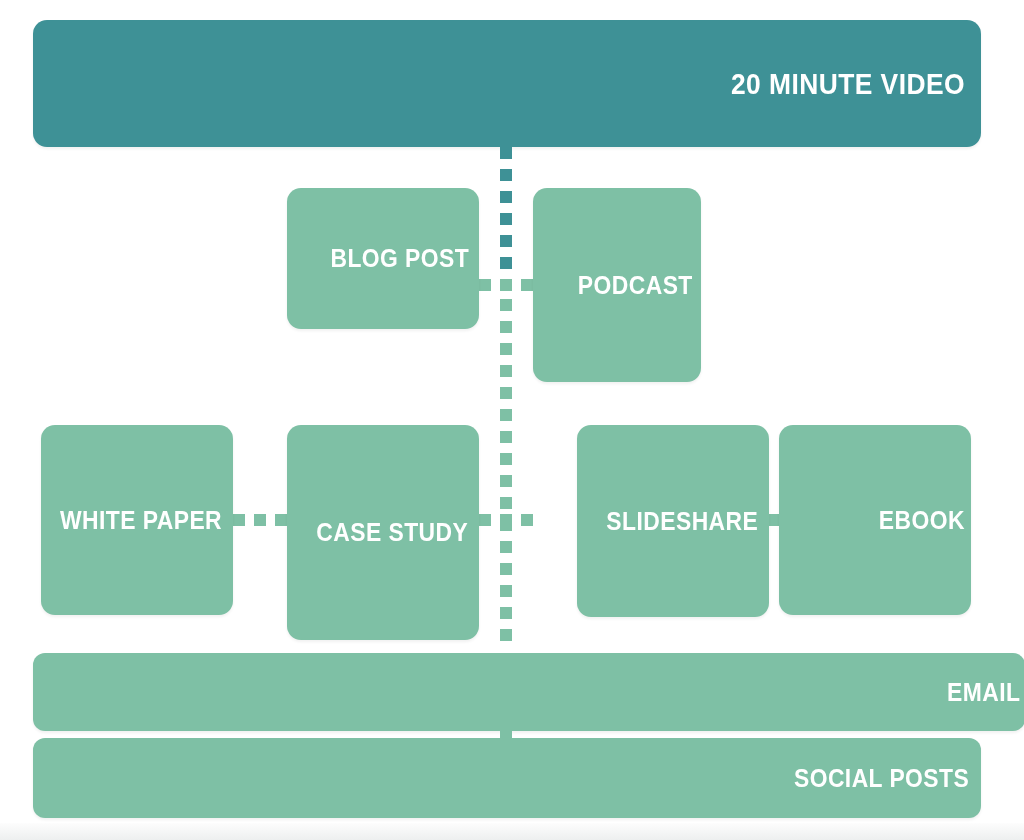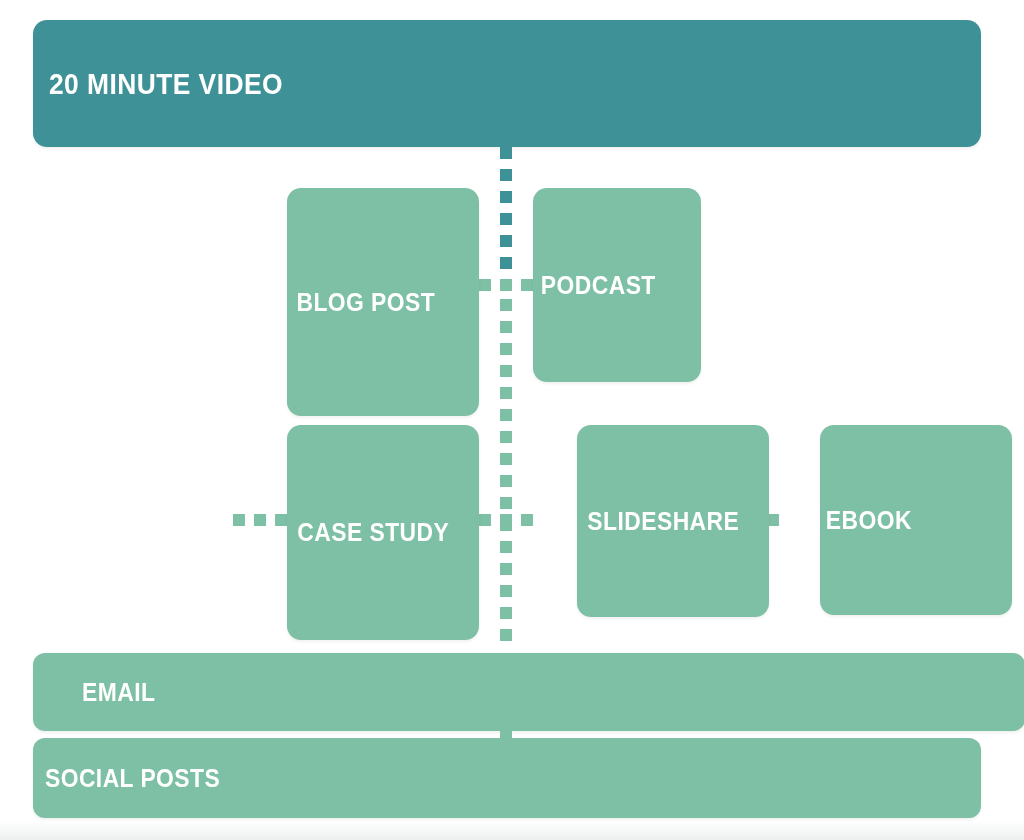--- a/index.html
+++ b/index.html
@@ -12,21 +12,21 @@
     width: 1024px;
     height: 840px;
     background: var(--page_background, #ffffff);
     overflow: hidden;
     font-family: "Liberation Sans", sans-serif;
   }
   .node {
     position: absolute;
     display: flex;
     align-items: center;
-    justify-content: flex-start;
+    justify-content: flex-end;
     color: var(--label, #ffffff);
     box-shadow: 0 2px 3px rgba(0,0,0,0.06);
   }
   .node--teal { background: var(--teal, #3e9196); border-radius: 14px; }
   .node--green { background: var(--green, #7ec0a5); border-radius: 14px; }
   .node--bar { border-radius: 12px; }
   .node .lbl {
     display: inline-block;
     font-weight: bold;
     letter-spacing: 0.5px;
@@ -65,26 +65,26 @@
     position: absolute;
     left: 0;
     top: 823px;
     width: 1024px;
     height: 17px;
     background: linear-gradient(180deg, #fdfdfd 0%, var(--footer_gray, #edefef) 100%);
   }
 
   
   .banner       { left: 33px;  top: 20px;  width: 948px; height: 127px; }
-  .blog-post    { left: 287px; top: 188px; width: 192px; height: 228px; }
+  .blog-post    { left: 287px; top: 188px; width: 192px; height: 141px; }
   .podcast      { left: 533px; top: 188px; width: 168px; height: 194px; }
   .white-paper  { left: 41px;  top: 425px; width: 192px; height: 190px; }
   .case-study   { left: 287px; top: 425px; width: 192px; height: 215px; }
   .slideshare   { left: 533px; top: 425px; width: 192px; height: 192px; margin-left: 44px; }
-  .ebook        { left: 779px; top: 425px; width: 192px; height: 190px; margin-left: 41px; }
+  .ebook        { left: 779px; top: 425px; width: 192px; height: 190px; }
   .email        { left: 33px;  top: 653px; width: 948px; height: 78px; padding-left: 44px; }
   .social-posts { left: 33px;  top: 738px; width: 948px; height: 80px; }
 
   .vline-top    { left: 500px; top: 147px; height: 132px; }
   .vline-mid    { left: 500px; top: 299px; height: 351px; }
   .conn-row2    { left: 479px; top: 279px; }
   .conn-row3-a  { left: 233px; top: 514px; }
   .conn-row3-b  { left: 479px; top: 514px; }
   .conn-row3-c  { left: 725px; top: 514px; }
   .conn-bars    { left: 500px; top: 731px; }
@@ -106,20 +106,23 @@
     <span class="lbl lbl--box">BLOG POST</span>
   </div>
   <div class="node node--green podcast">
     <span class="lbl lbl--box">PODCAST</span>
   </div>
 
   <div class="hdash conn-row3-a"></div>
   <div class="hdash conn-row3-b"></div>
   <div class="hdash conn-row3-c"></div>
 
+  <div class="node node--green white-paper">
+    <span class="lbl lbl--box">WHITE PAPER</span>
+  </div>
   <div class="node node--green case-study">
     <span class="lbl lbl--box">CASE STUDY</span>
   </div>
   <div class="node node--green slideshare">
     <span class="lbl lbl--box">SLIDESHARE</span>
   </div>
   <div class="node node--green ebook">
     <span class="lbl lbl--box">EBOOK</span>
   </div>
 

